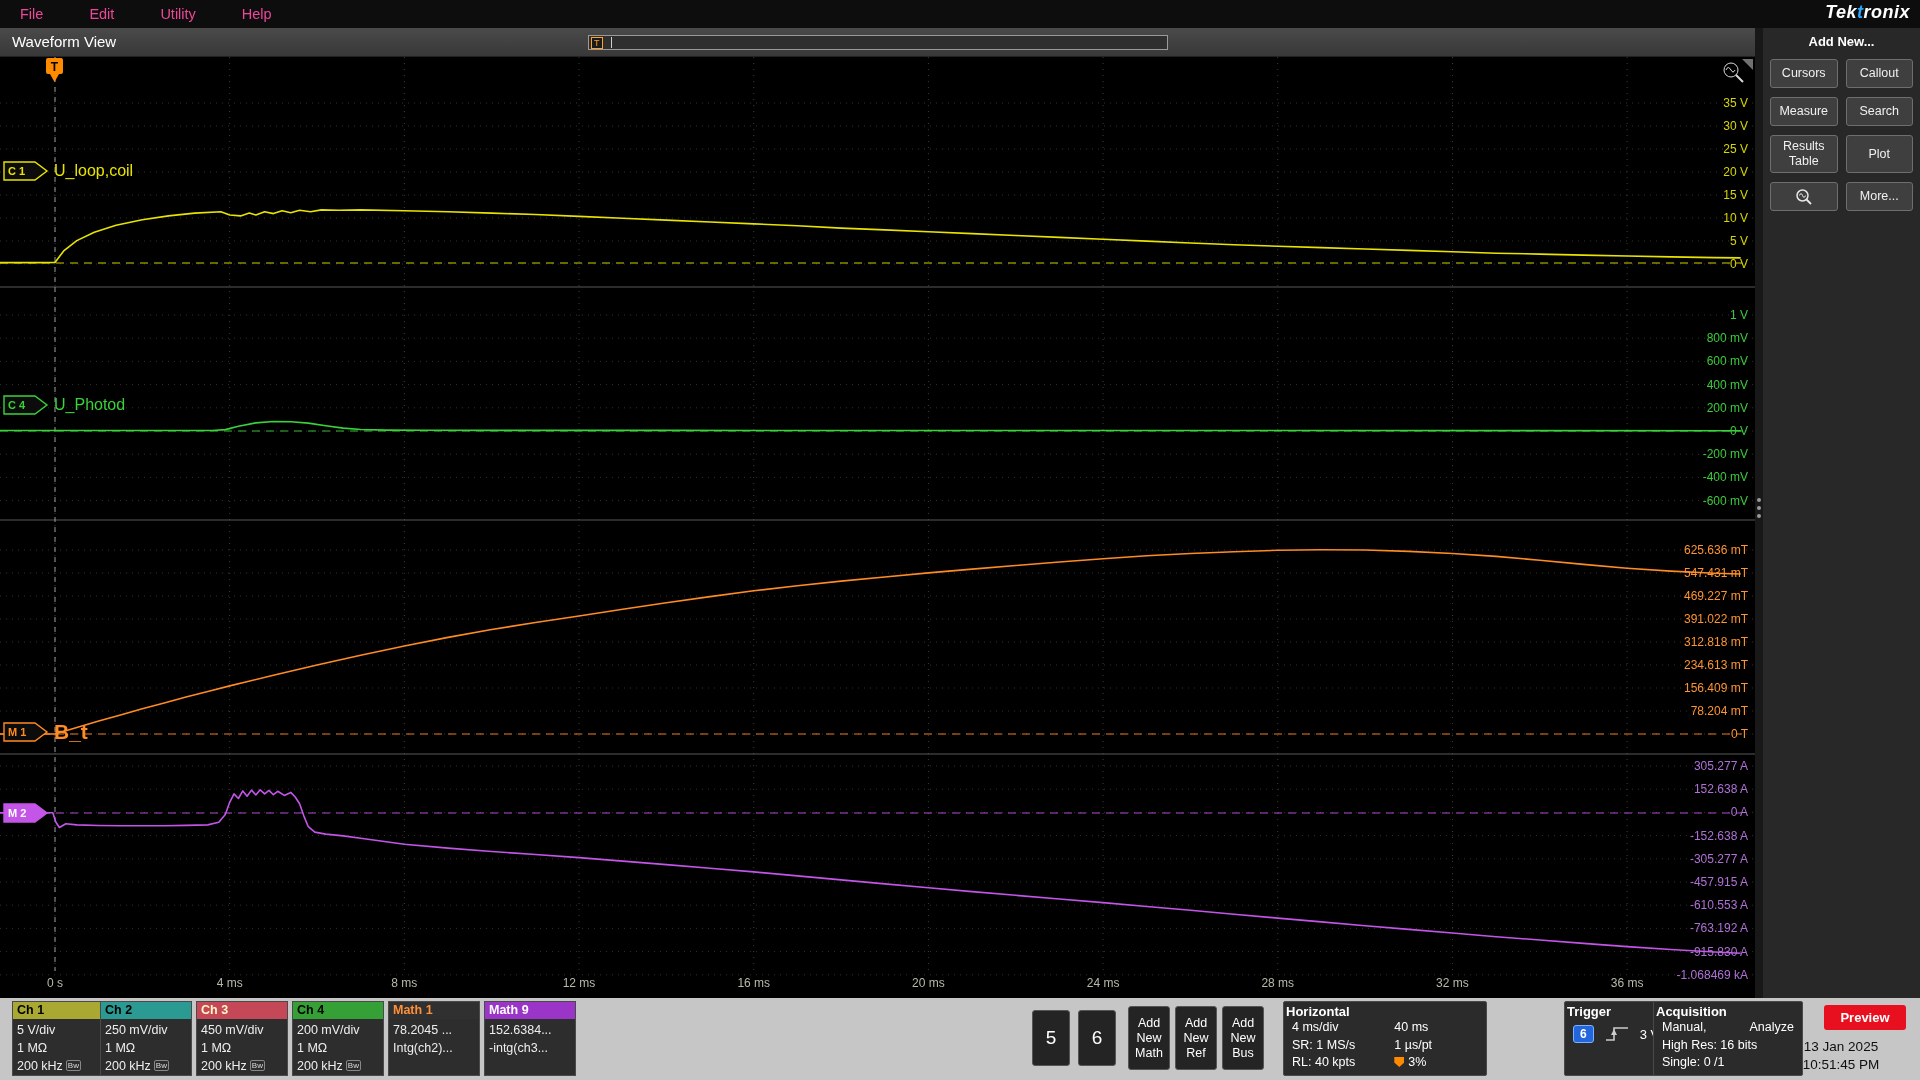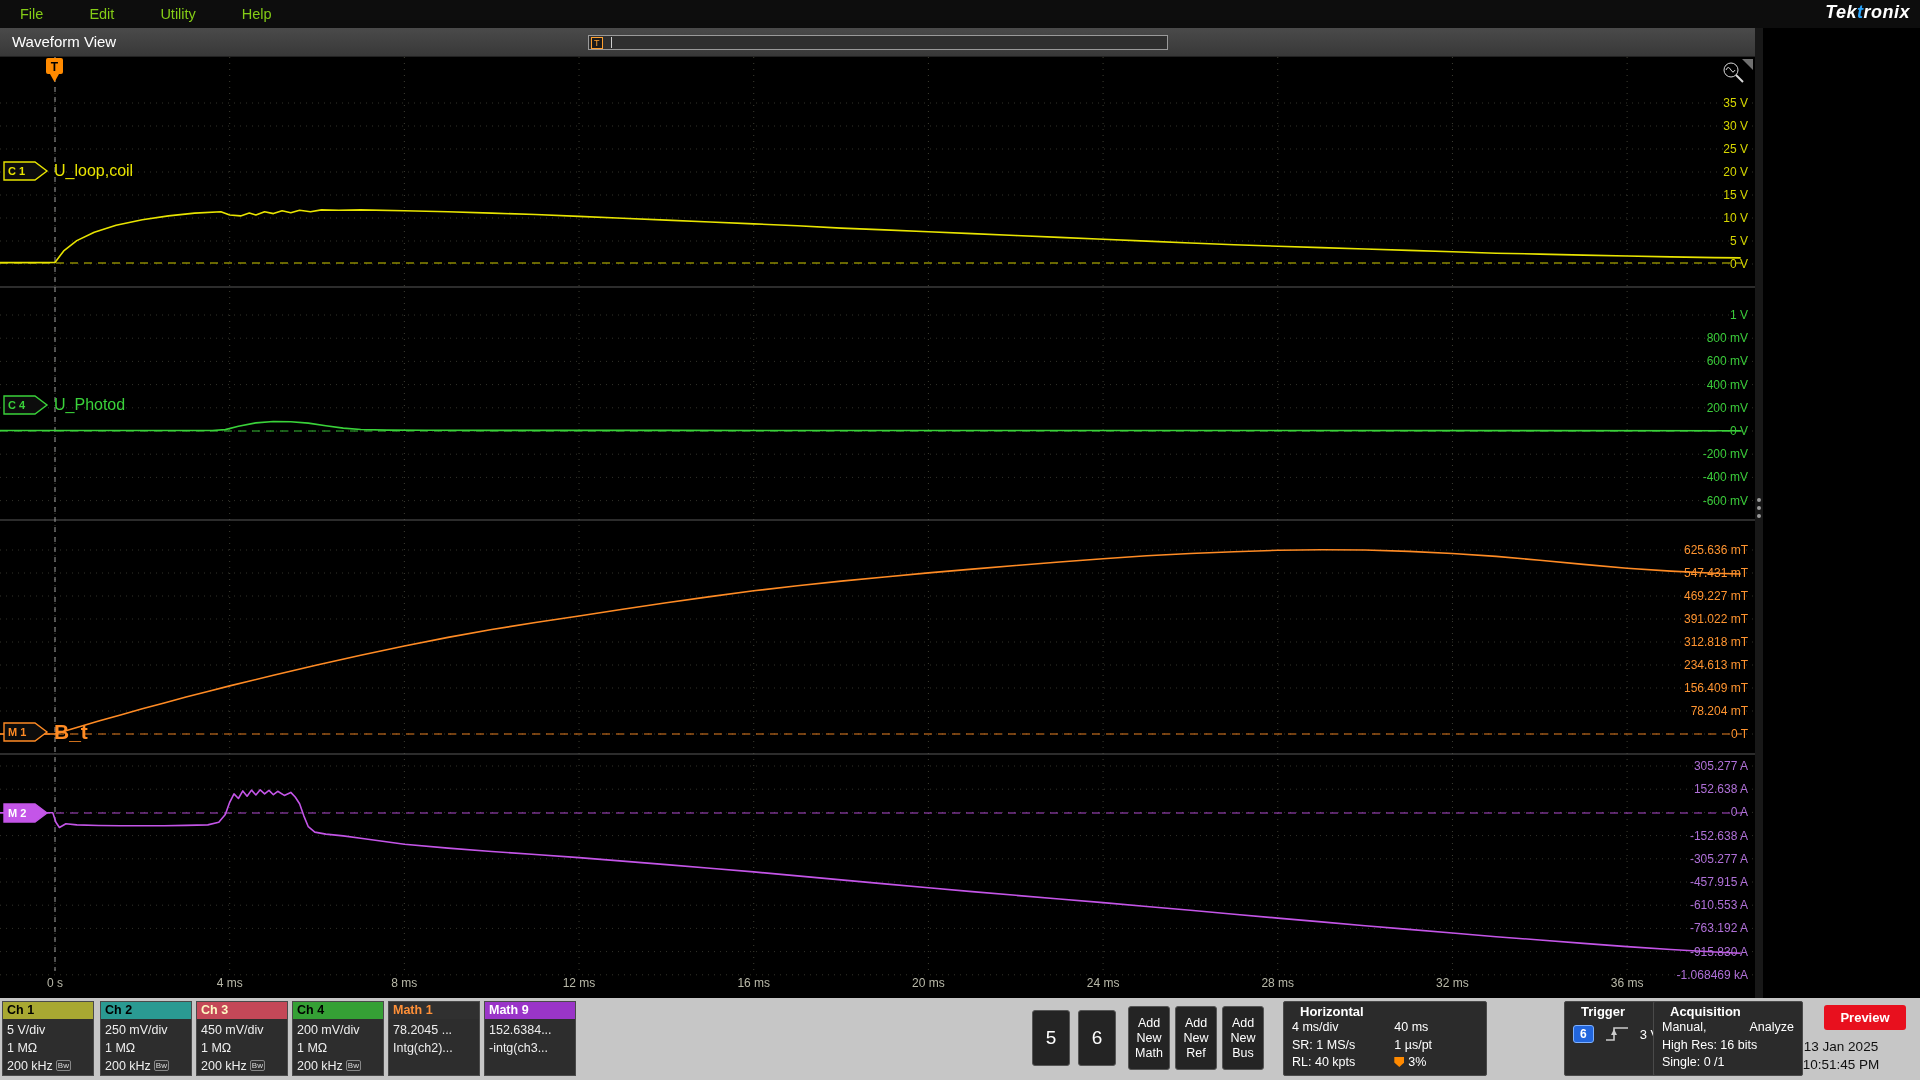--- a/index.html
+++ b/index.html
@@ -2,21 +2,21 @@
 <html><head>
 <meta charset="utf-8">
 <style>
   * { margin:0; padding:0; box-sizing:border-box; }
   body { background:#000; font-family:"Liberation Sans", sans-serif; }
   .screen { position:relative; width:1920px; height:1080px; background:#000; overflow:hidden; }
 
   
   .menubar { position:absolute; top:0; left:0; width:1920px; height:28px; background:#0d0d0d; display:flex; align-items:center; }
   .menu-items { display:flex; gap:46px; padding-left:20px; }
-  .menu-item { color:#84cc16; font-size:14.5px; cursor:default; }
+  .menu-item { color:#ec4899; font-size:14.5px; cursor:default; }
   .logo { position:absolute; right:10px; top:2px; font-size:18px; font-weight:bold; font-style:italic; color:#fff; letter-spacing:.5px; }
   .logo .blue { color:#2aa7ff; }
 
   
   .wv { position:absolute; top:28px; left:0; width:1755px; height:970px; }
   .wv-header { position:relative; height:29px; background:linear-gradient(#4a4a4a,#383838); border-bottom:1px solid #222; }
   .wv-title { position:absolute; left:12px; top:5px; color:#fff; font-size:15px; }
   .navigator { position:absolute; left:588px; top:7px; width:580px; height:15px; border:1px solid #9a9a9a; background:#2f2f2f; }
   .nav-flag { position:absolute; left:2px; top:1px; font-size:9px; line-height:10px; color:#ffa030; border:1px solid #ffa030; padding:0 2px; background:#1a1a1a; }
   .nav-tick { position:absolute; left:22px; top:1px; width:1px; height:11px; background:#cfcfcf; }
@@ -33,21 +33,21 @@
 
   
   .bottombar { position:absolute; top:998px; left:0; width:1920px; height:82px; background:#c6c6c6; }
   .chbox { position:absolute; top:3px; width:92px; height:75px; background:#2d2d2d; border:1px solid #4a4a4a; }
   .chbox-head { height:17px; font-size:12.5px; font-weight:bold; padding:1px 4px; color:#000; }
   .chbox-body { padding:2px 4px; color:#eee; font-size:12.5px; line-height:18px; white-space:nowrap; }
   .bw { font-size:8px; color:#ddd; border:1px solid #888; border-radius:2px; padding:0 1px; margin-left:3px; vertical-align:2px; }
   .numbtn { position:absolute; top:12px; width:38px; height:56px; background:#242424; border:1px solid #555; border-radius:3px; color:#fff; font-size:19px; display:flex; align-items:center; justify-content:center; }
   .addbtn { position:absolute; top:8px; width:42px; height:64px; background:#242424; border:1px solid #555; border-radius:3px; color:#fff; font-size:12.5px; line-height:15px; display:flex; flex-direction:column; align-items:center; justify-content:center; }
   .panel { position:absolute; top:3px; height:75px; background:#2b2b2b; border:1px solid #4a4a4a; border-radius:2px; color:#fff; }
-  .panel-title { font-size:13px; font-weight:bold; padding:2px 16px 0; }
+  .panel-title { font-size:13px; font-weight:bold; padding:2px 2px 0; }
   .prow { display:grid; grid-template-columns:55% 45%; padding:0 8px; font-size:12.5px; line-height:17.5px; }
   .trig-row { display:flex; align-items:center; gap:10px; padding:6px 8px; font-size:13px; }
   .trig-badge { background:#2266dd; border:1px solid #7db0ff; color:#fff; font-weight:bold; font-size:12px; border-radius:3px; padding:0 6px; line-height:16px; }
   .tpos-icon { display:inline-block; width:10px; height:10px; background:#ff8a00; clip-path:polygon(0 0,100% 0,100% 55%,50% 100%,0 55%); margin-right:4px; vertical-align:-1px; }
   .preview-btn { position:absolute; left:1824px; top:7px; width:82px; height:25px; background:#e8101e; color:#fff; font-size:13px; font-weight:bold; border:none; border-radius:3px; display:flex; align-items:center; justify-content:center; }
   .datetime { position:absolute; left:1770px; top:40px; width:146px; text-align:center; color:#101010; font-size:13.5px; line-height:18px; padding-right:4px; }
 </style>
 </head>
 <body>
 
@@ -226,24 +226,43 @@
   </div>
 
   <div class="divider">
     <div class="dots">
         <span></span>
         <span></span>
         <span></span>
       </div>
   </div>
 
+  <div class="sidebar">
+    <div class="sidebar-header">Add New...</div>
+    <div class="sb-grid">
+      <div class="sb-btn">Cursors</div>
+      <div class="sb-btn">Callout</div>
+      <div class="sb-btn">Measure</div>
+      <div class="sb-btn">Search</div>
+      <div class="sb-btn">Results Table</div>
+      <div class="sb-btn">Plot</div>
+      <div class="sb-btn">
+        <svg width="20" height="20" viewBox="0 0 20 20">
+          <circle cx="8.5" cy="8.5" r="5.5" fill="none" stroke="#e8e8e8" stroke-width="1.5"></circle>
+          <path d="M12.5,12.5 L17,17" stroke="#e8e8e8" stroke-width="1.8"></path>
+          <path d="M5.5,8.5 q1.5,-4 3,0 q1.5,4 3,0" fill="none" stroke="#e8e8e8" stroke-width="1"></path>
+        </svg>
+      </div>
+      <div class="sb-btn">More...</div>
+    </div>
+  </div>
 
   <div class="bottombar">
 
-    <div class="chbox" style="left:2px">
+    <div class="chbox" style="left:12px">
       <div class="chbox-head" style="background: rgb(168, 168, 50); color: rgb(0, 0, 0);">Ch 1</div>
       <div class="chbox-body">
         <div>5 V/div</div>
         <div>1 MΩ</div>
         <div><span>200 kHz</span><span class="bw">Bw</span></div>
       </div>
     </div>
     <div class="chbox" style="left:100px">
       <div class="chbox-head" style="background: rgb(42, 154, 146); color: rgb(0, 0, 0);">Ch 2</div>
       <div class="chbox-body">

